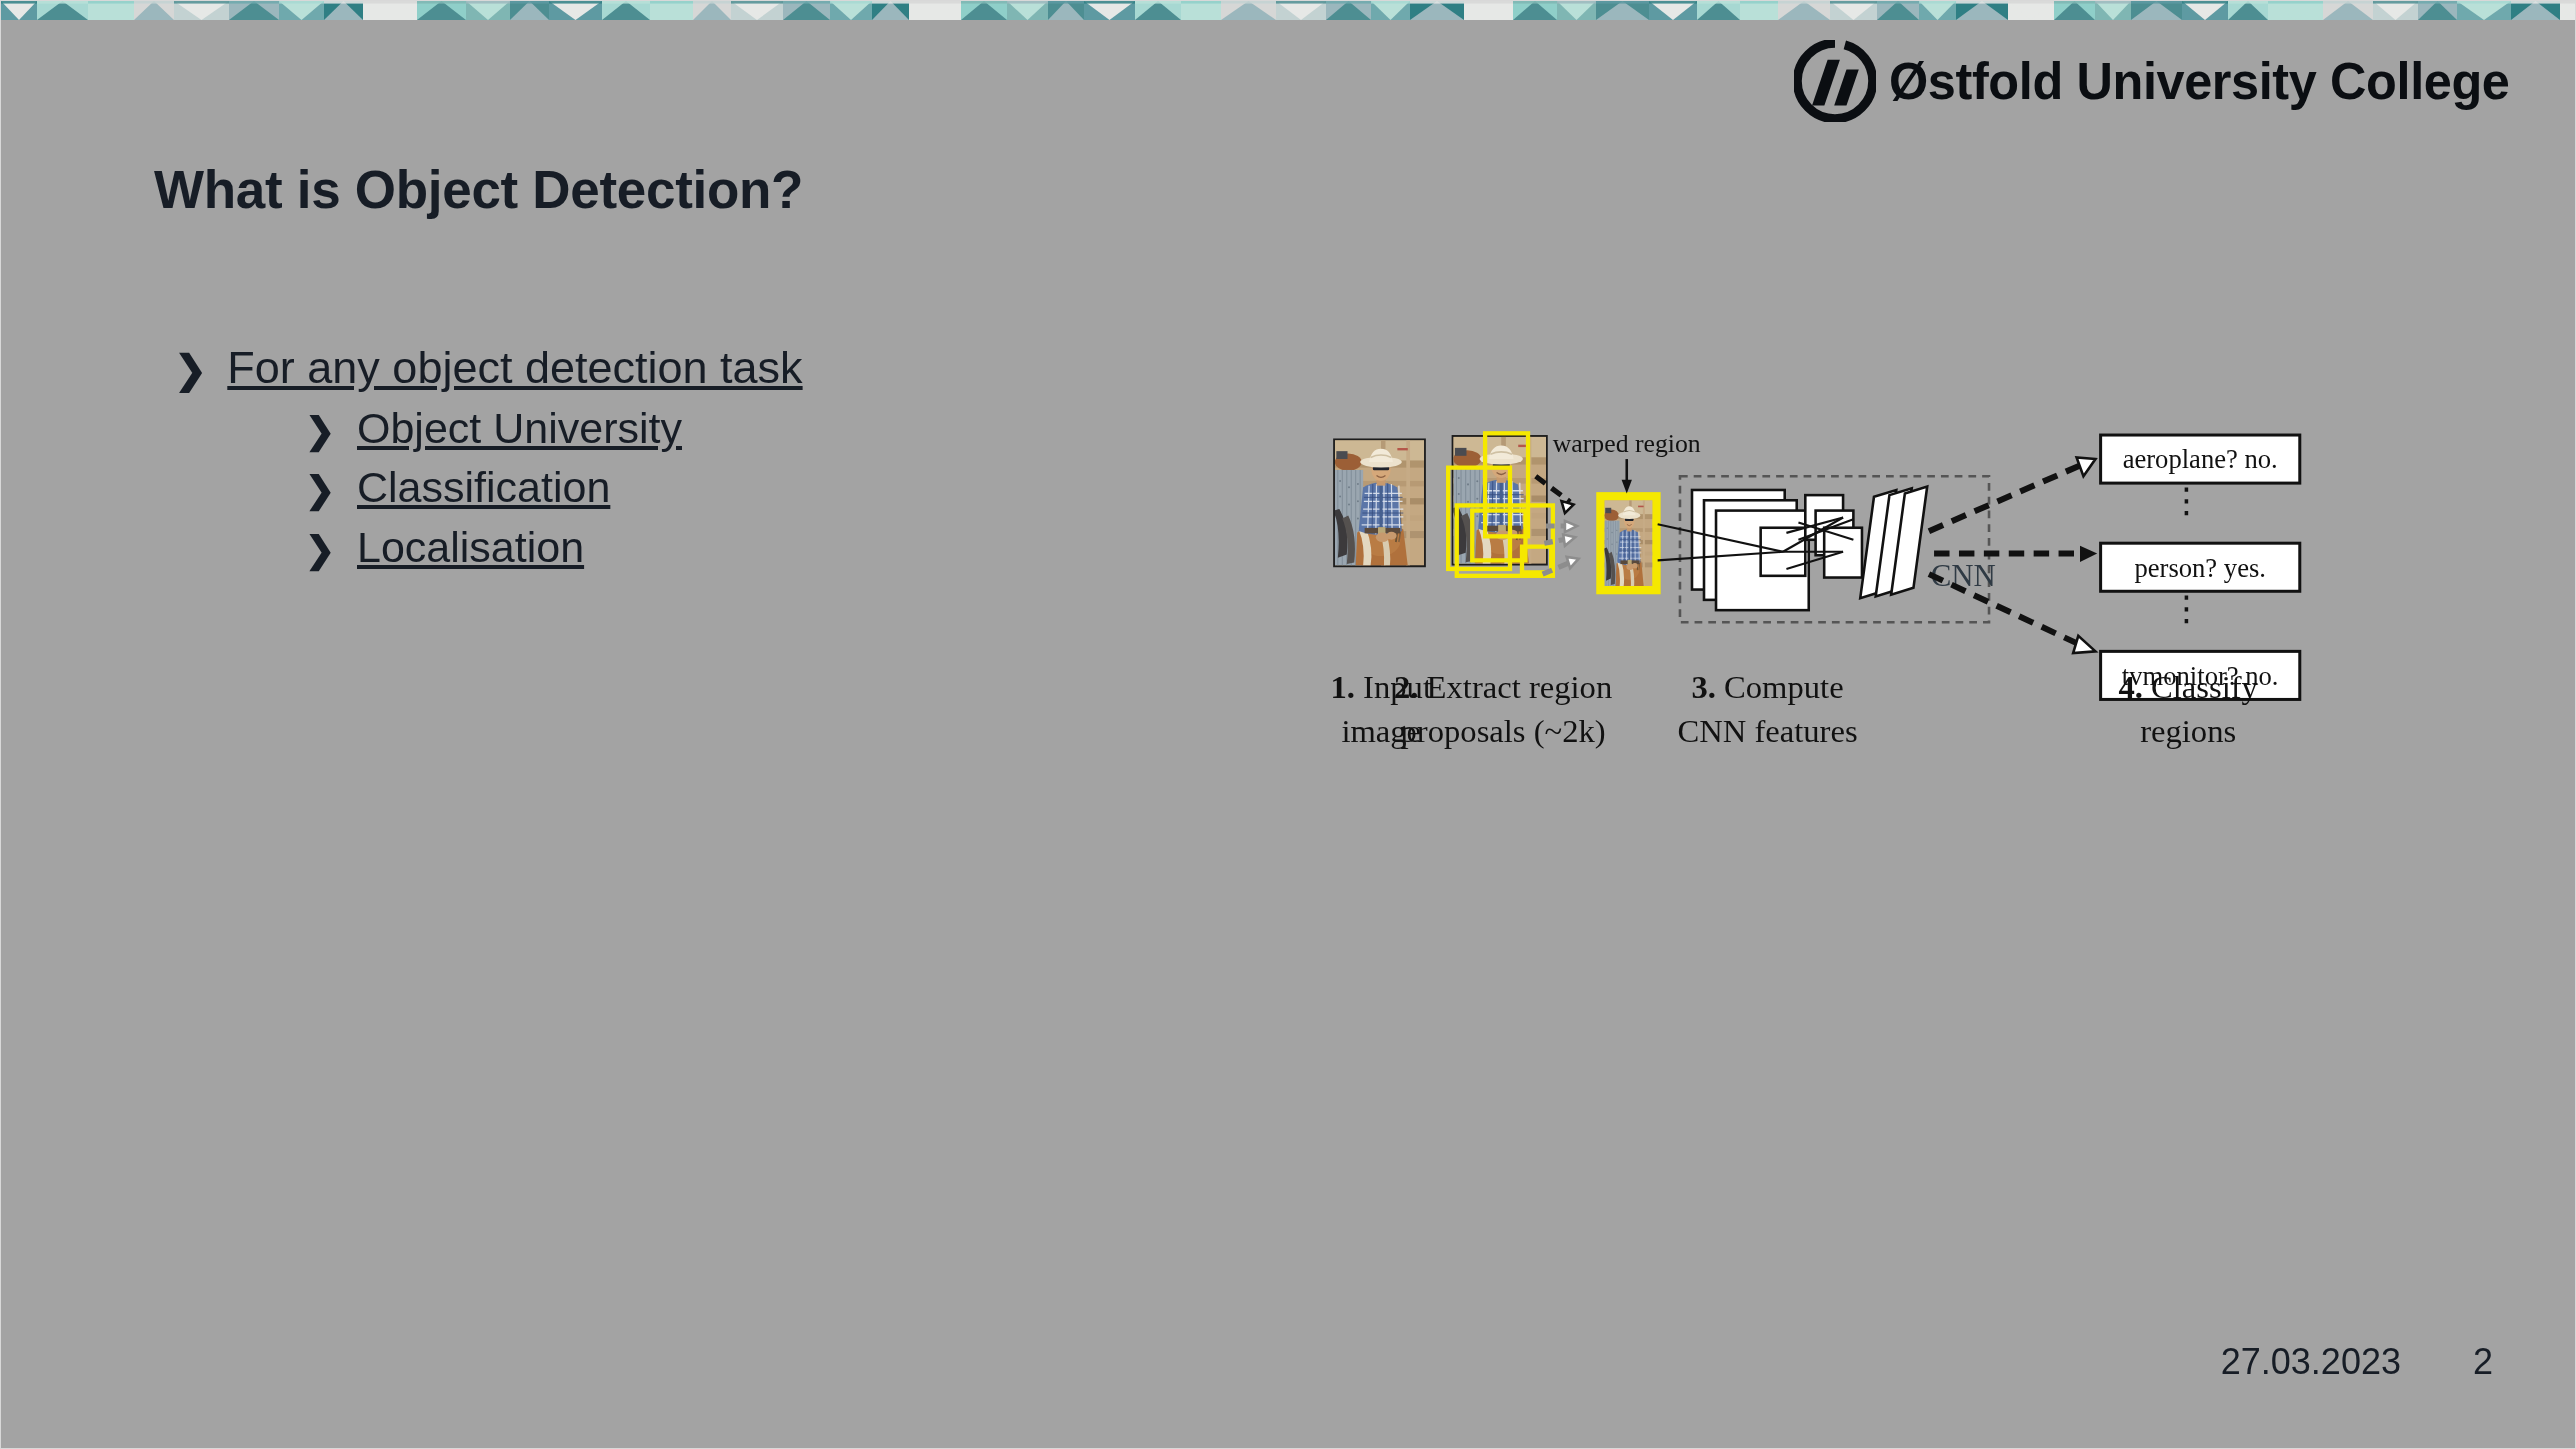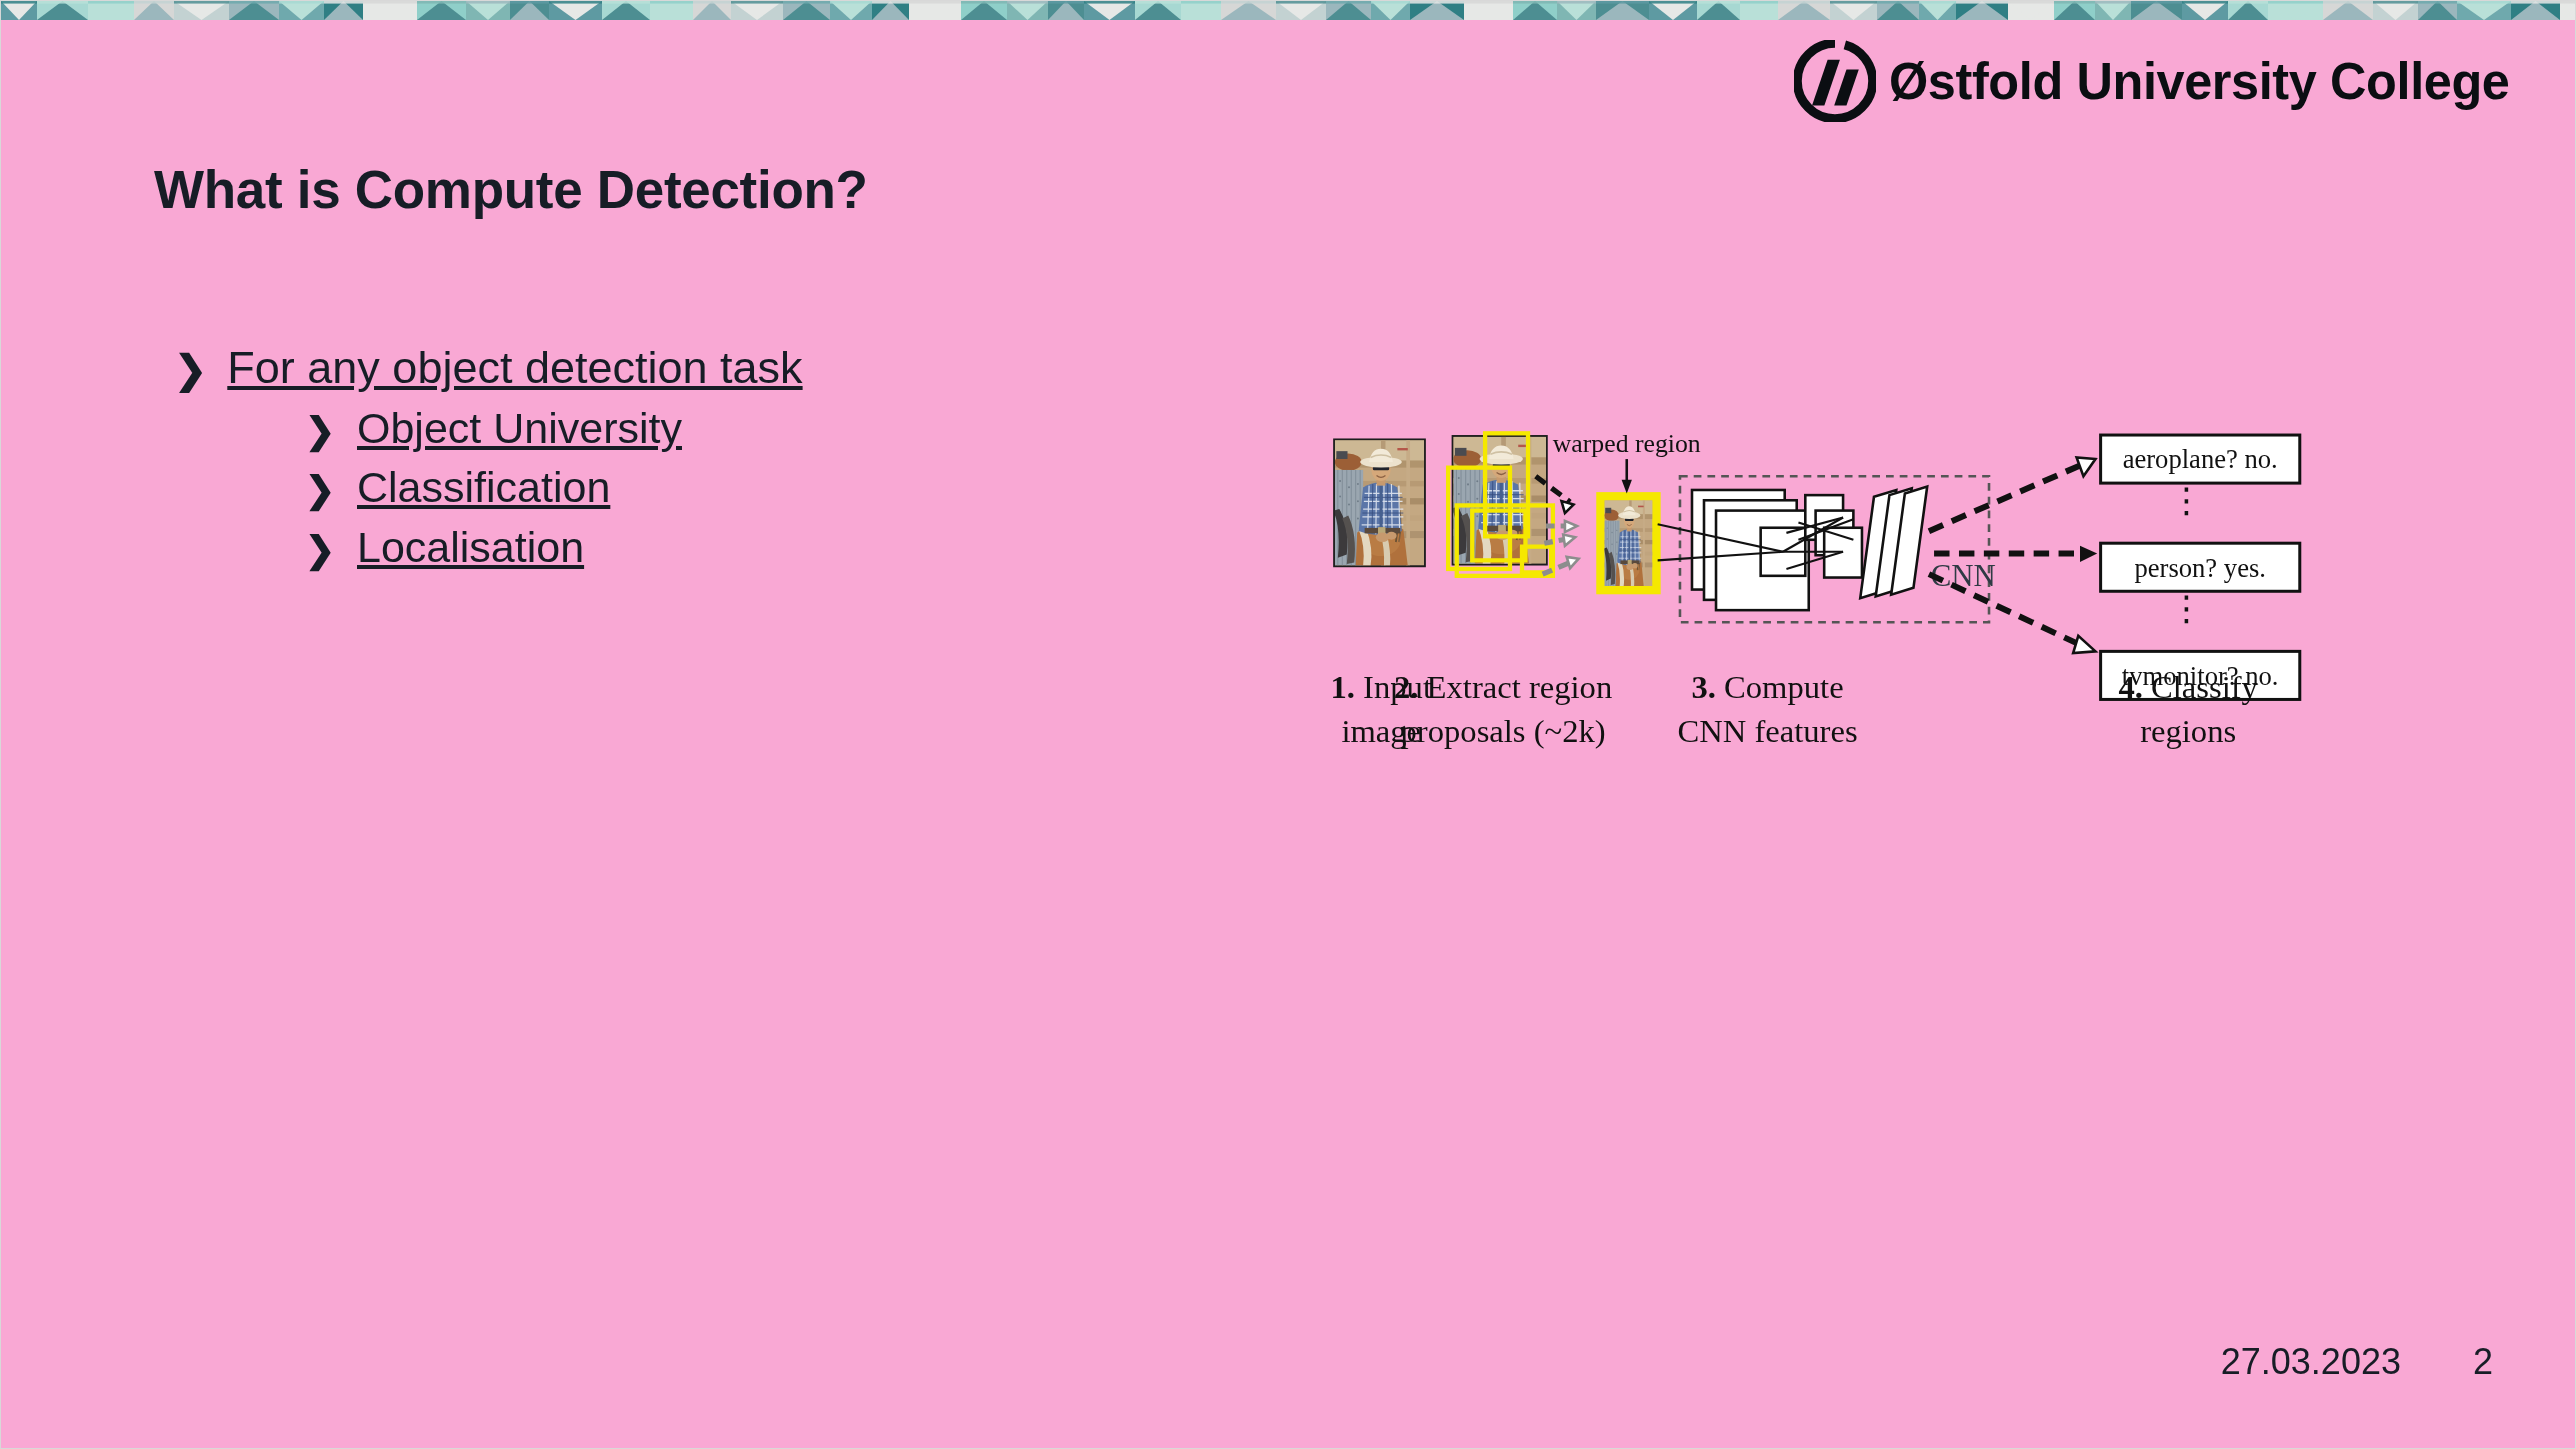--- a/index.html
+++ b/index.html
@@ -5,21 +5,21 @@
   html,body{margin:0;padding:0;background:#ffffff;}
   body{
     width:2576px;height:1449px;
     font-family:"Liberation Sans", sans-serif;
     -webkit-font-smoothing:antialiased;
     overflow:hidden;
   }
   .slide{
     position:relative;
     width:2576px;height:1449px;
-    background:#f9a8d4;
+    background:#a3a3a3;
     box-sizing:border-box;
     border:1.7px solid #d8d8d8;
     overflow:hidden;
   }
 
   
   .banner{
     position:absolute;left:0;top:0;
     width:2576px;height:19px;
     display:flex;
@@ -530,21 +530,21 @@
     <svg class="logo-mark" viewBox="0 0 100 100">
       <path d="M50 4 A46 46 0 1 0 96 50" fill="none" stroke="#0b0e12" stroke-width="11"></path>
       <path d="M62 6 A46 46 0 0 1 96 50" fill="none" stroke="#0b0e12" stroke-width="11"></path>
       <polygon points="41,24 56,24 37,80 22,80" fill="#0b0e12"></polygon>
       <polygon points="64,36 79,36 64,80 49,80" fill="#0b0e12"></polygon>
     </svg>
     <span class="logo-text">Østfold University College</span>
   </div>
 
   <div class="title-block">
-    <span class="title-line">What is Compute Detection?</span>
+    <span class="title-line">What is Object Detection?</span>
   </div>
 
   <div class="bullets">
     <div class="bullet-row lvl1">
       <span class="chev">❯</span>
       <span class="btxt">For any object detection task</span>
     </div>
     <div class="bullet-row lvl2">
       <span class="chev">❯</span>
       <span class="btxt">Object University</span>

